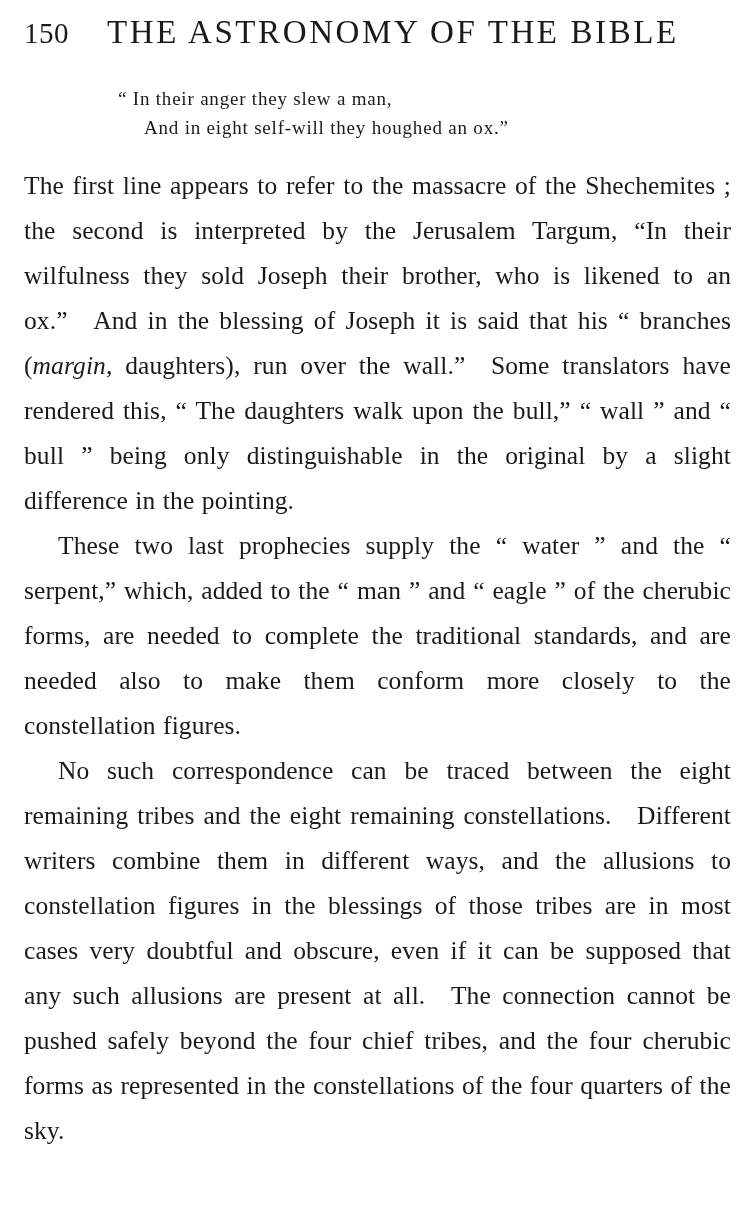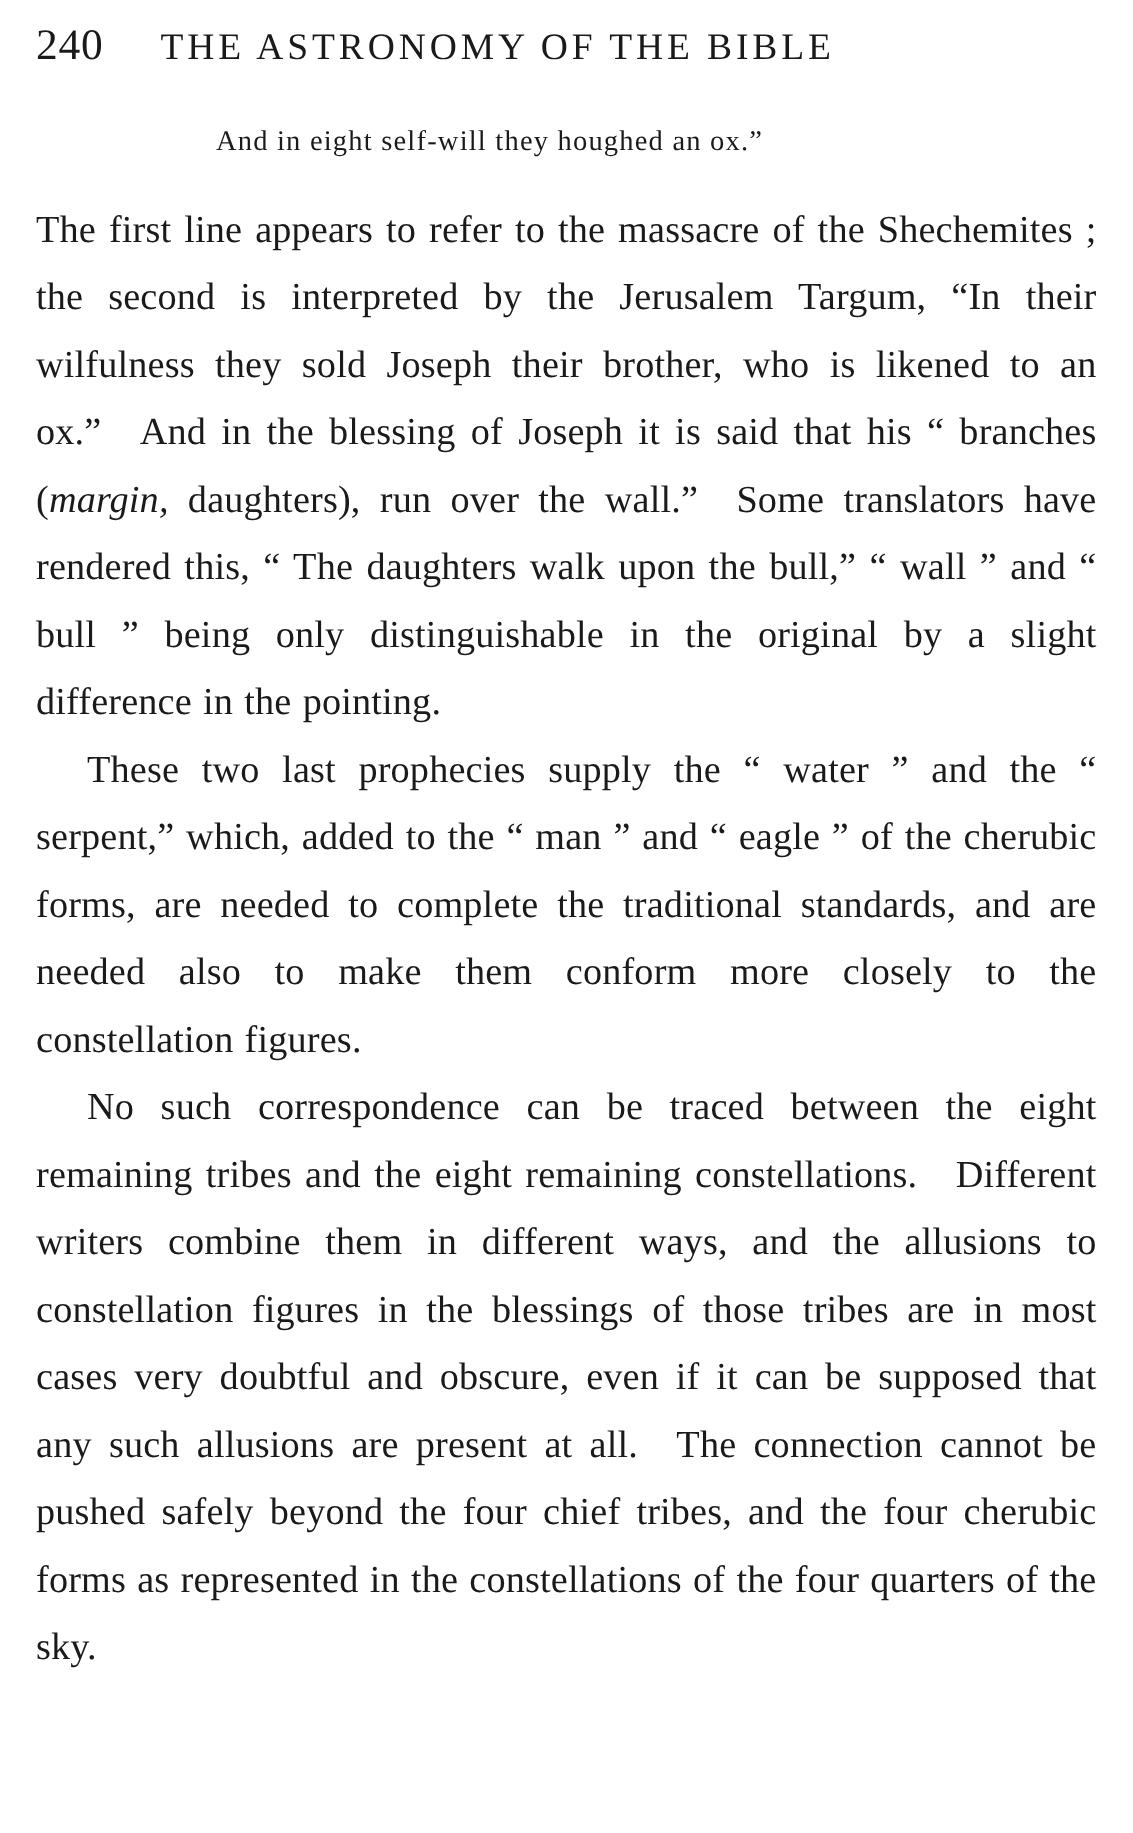--- a/index.html
+++ b/index.html
@@ -30,21 +30,21 @@
     padding: 14px 24px 0 24px;
     font-family: "Liberation Serif", serif;
   }
   .folio {
     font-size: 29px;
     letter-spacing: 0.5px;
     margin-right: 38px;
     white-space: nowrap;
   }
   .head-title {
-    font-size: 25px;
+    font-size: 33px;
     letter-spacing: 2.6px;
     white-space: nowrap;
   }
 
   
   .verse {
     margin: 34px 0 0 0;
     padding: 0 24px;
     font-size: 19px;
     line-height: 1.52;
@@ -80,25 +80,26 @@
   .it {
     font-style: italic;
   }
 </style>
 </head>
 <body>
 
 <div class="page">
 
   <div class="running-head">
-    <span class="folio">240</span>
+    <span class="folio">150</span>
     <span class="head-title">THE ASTRONOMY OF THE BIBLE</span>
   </div>
 
   <div class="verse">
+    <div class="verse-line-1">“ In their anger they slew a man,</div>
     <div class="verse-line-2">And in eight self-will they houghed an ox.”</div>
   </div>
 
   <div class="body-block">
 
     <p class="para"><span>The first line appears to refer to the massacre of the Shechemites ; the second is interpreted by the Jerusalem Targum, “In their wilfulness they sold Joseph their brother, who is likened to an ox.” And in the blessing of Joseph it is said that his “ branches (</span><span class="it">margin,</span><span> daughters), run over the wall.” Some translators have rendered this, “ The daughters walk upon the bull,” “ wall ” and “ bull ” being only distinguishable in the original by a slight difference in the pointing.</span></p>
 
 
     <p class="para indent">These two last prophecies supply the “ water ” and the “ serpent,” which, added to the “ man ” and “ eagle ” of the cherubic forms, are needed to complete the traditional standards, and are needed also to make them conform more closely to the constellation figures.</p>
 

